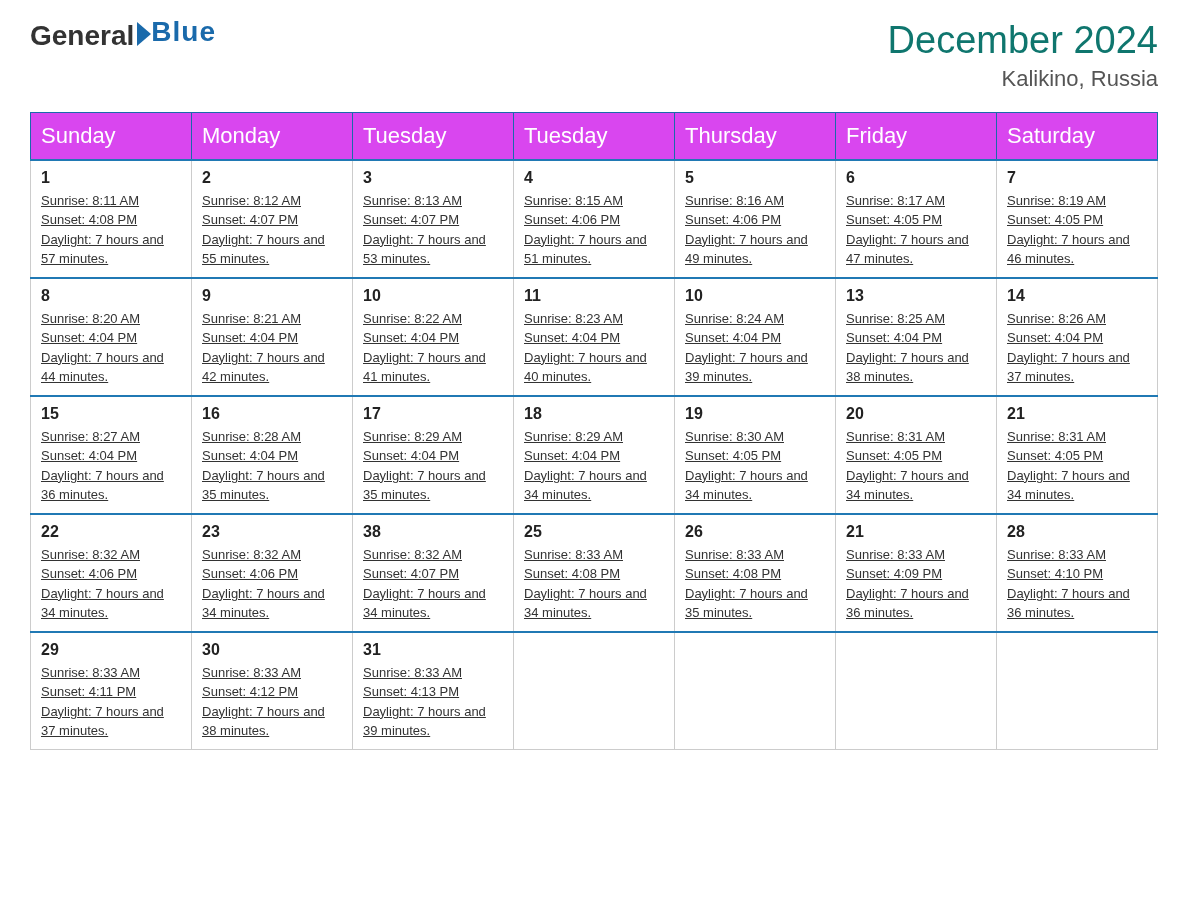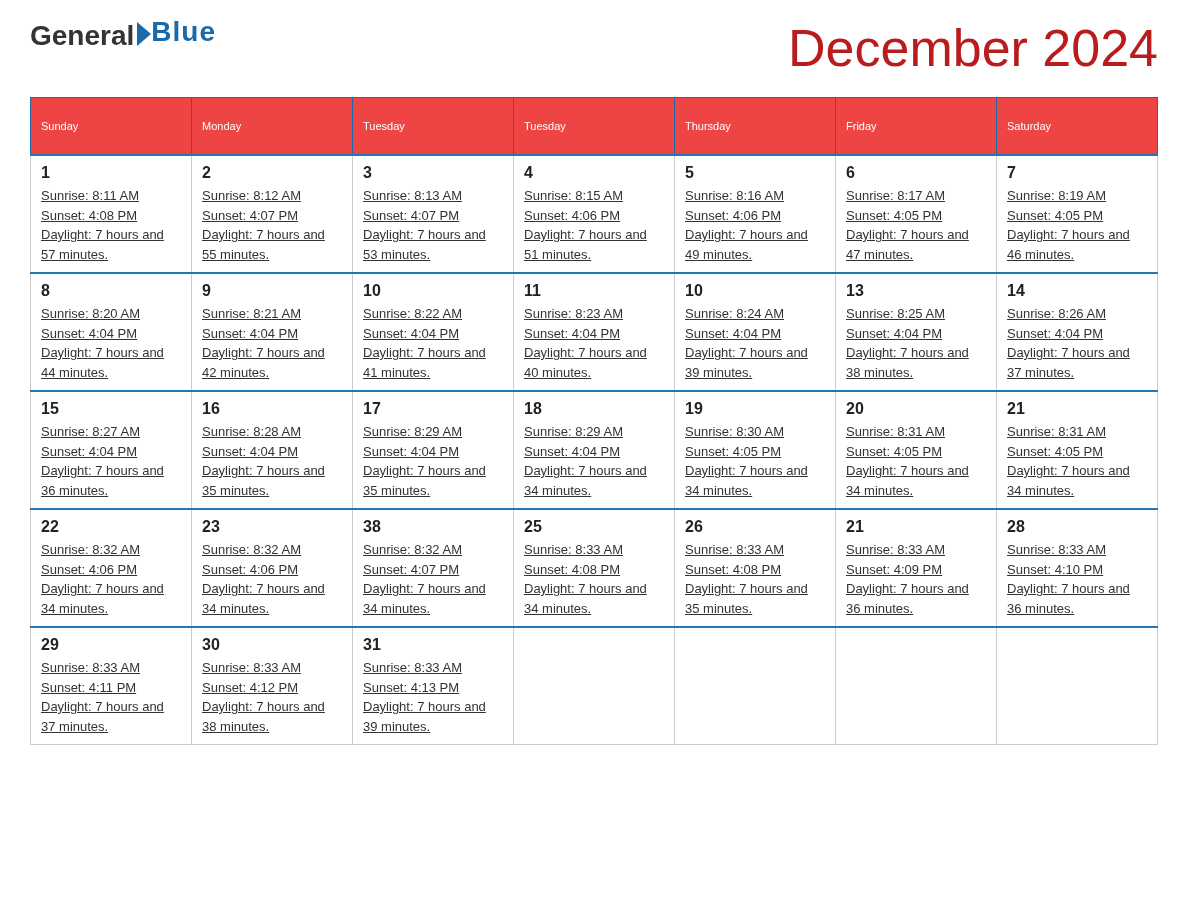--- a/index.html
+++ b/index.html
@@ -36,41 +36,41 @@
       border-left: 14px solid #1a6aab;
       border-top: 12px solid transparent;
       border-bottom: 12px solid transparent;
       margin-left: 3px;
       margin-top: -4px;
     }
     .title-block {
       text-align: right;
     }
     .title-block h1 {
-      font-size: 52px;
+      font-size: 38px;
       font-weight: normal;
-      color: #b91c1c;
+      color: #0f766e;
       line-height: 1.1;
     }
     .title-block h2 {
       font-size: 22px;
       font-weight: normal;
       color: #555;
       margin-top: 4px;
     }
     .calendar {
       width: 100%;
       border-collapse: collapse;
     }
     .calendar thead tr th {
-      background-color: #ef4444;
+      background-color: #d946ef;
       color: #fff;
-      padding: 22px 10px;
+      padding: 10px 10px;
       text-align: left;
-      font-size: 11px;
+      font-size: 22px;
       font-weight: normal;
       border: 1px solid #1a6aab;
     }
     .calendar tbody tr td {
       vertical-align: top;
       padding: 8px 10px;
       border: 1px solid #ccc;
       border-top: 2px solid #2079b4;
       font-size: 13px;
       color: #333;
@@ -109,20 +109,21 @@
     <div class="logo-top">
       <span class="logo-text-general">General</span>
       <div class="logo-triangle"></div>
     </div>
     <div class="logo-line2">
       <span class="logo-blue-word">Blue</span>
     </div>
   </div>
   <div class="title-block">
     <h1>December 2024</h1>
+    <h2>Kalikino, Russia</h2>
   </div>
 </div>
 
 <table class="calendar">
   <thead>
     <tr>
       <th>Sunday</th>
       <th>Monday</th>
       <th>Tuesday</th>
       <th>Tuesday</th>

